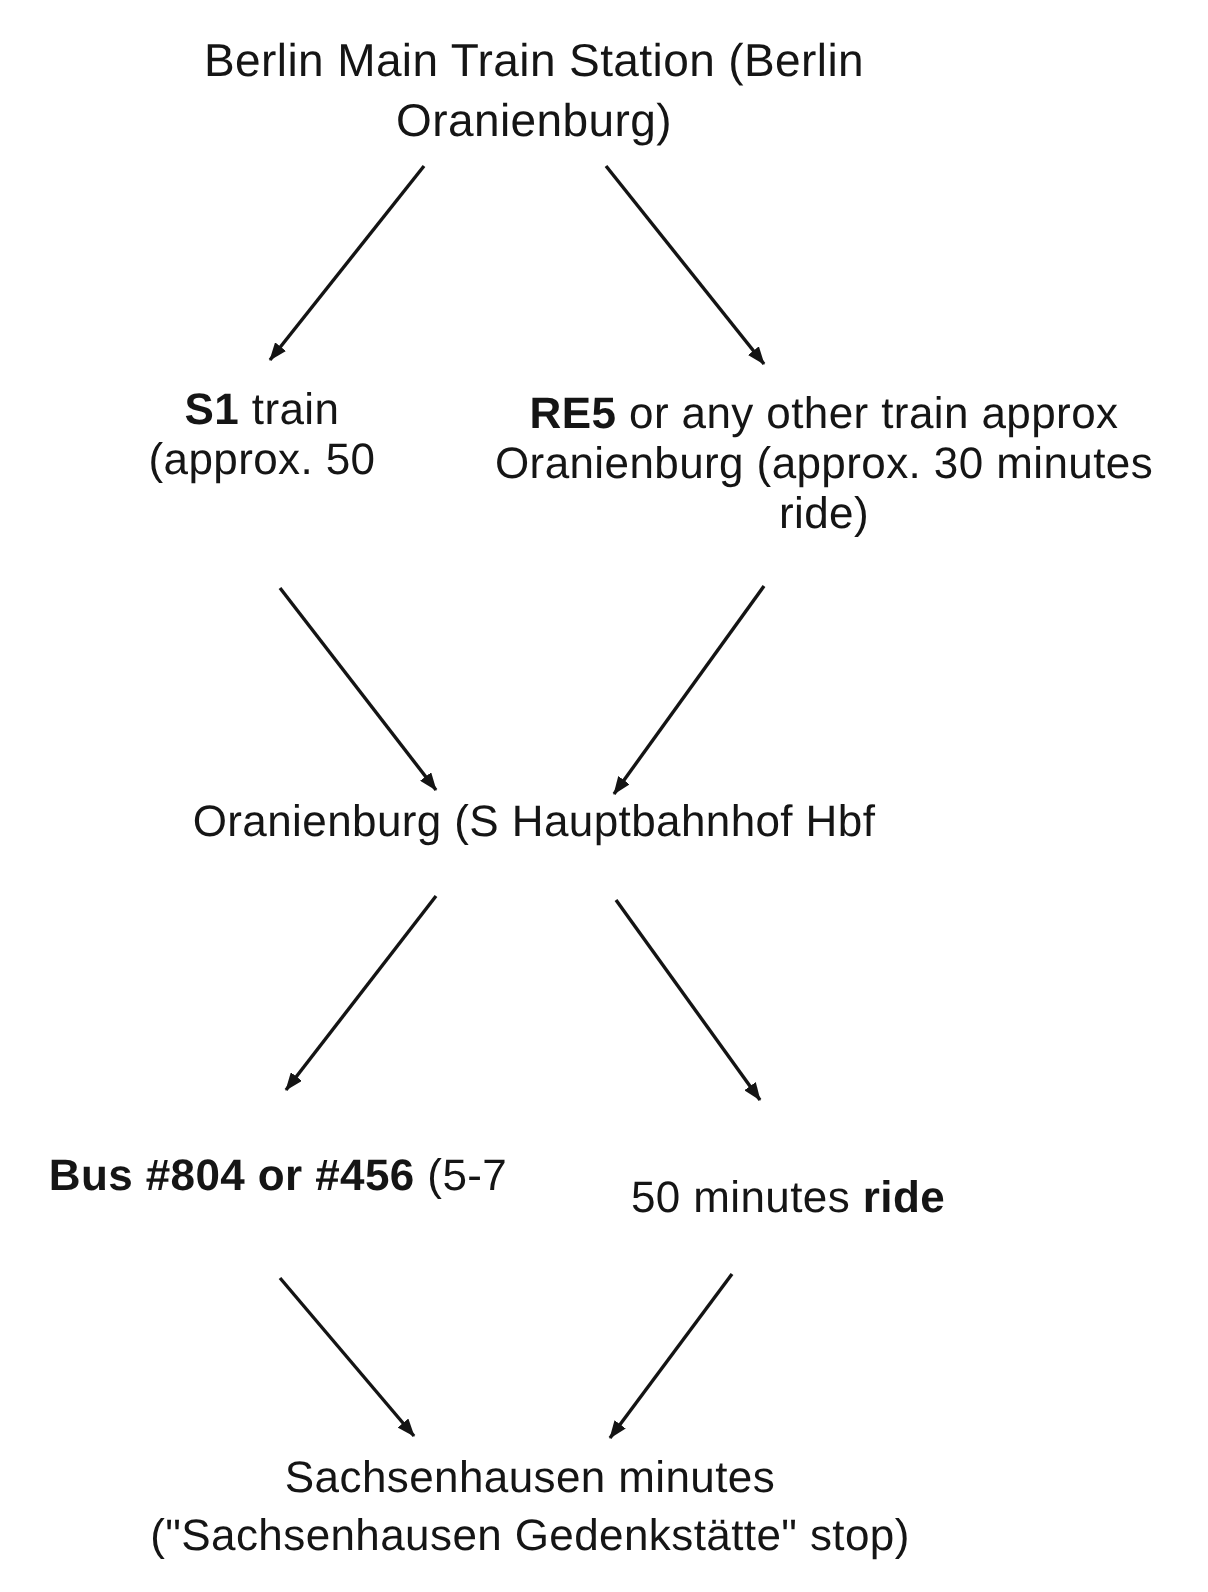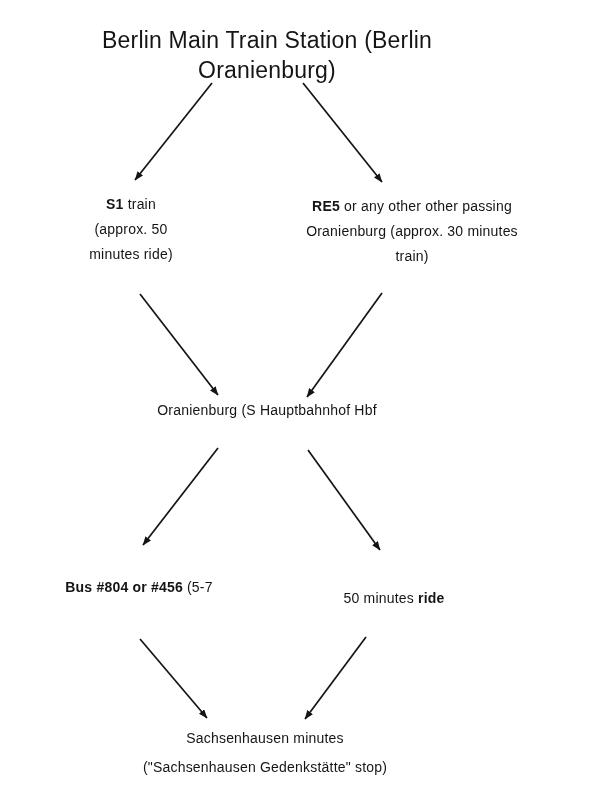--- a/index.html
+++ b/index.html
@@ -18,21 +18,21 @@
   }
   #edges {
     position: absolute;
     left: 0;
     top: 0;
     pointer-events: none;
   }
   .node {
     position: absolute;
     text-align: center;
-    font-size: 14px;
+    font-size: 22px;
     line-height: 25px;
     letter-spacing: 0.2px;
     transform: translateX(-50%);
     white-space: nowrap;
   }
   .node .line { display: block; }
   .seg-bold { font-weight: 700; }
   .node-title   { font-size: 23px; line-height: 30px; }
   .node-memorial{ line-height: 29px; }
   .edge-line {
@@ -55,35 +55,34 @@
   <line x1="212" y1="83" x2="135" y2="180" class="edge-line" marker-end="url(#arrowhead)"></line>
       <line x1="303" y1="83" x2="382" y2="182" class="edge-line" marker-end="url(#arrowhead)"></line>
       <line x1="140" y1="294" x2="218" y2="395" class="edge-line" marker-end="url(#arrowhead)"></line>
       <line x1="382" y1="293" x2="307" y2="397" class="edge-line" marker-end="url(#arrowhead)"></line>
       <line x1="218" y1="448" x2="143" y2="545" class="edge-line" marker-end="url(#arrowhead)"></line>
       <line x1="308" y1="450" x2="380" y2="550" class="edge-line" marker-end="url(#arrowhead)"></line>
       <line x1="140" y1="639" x2="207" y2="718" class="edge-line" marker-end="url(#arrowhead)"></line>
       <line x1="366" y1="637" x2="305" y2="719" class="edge-line" marker-end="url(#arrowhead)"></line>
     </svg>
 
-  <div class="node node-title" style="left: 267px; top: 25px;">
+  <div class="node node-title" style="left: 267px; top: 15px;">
       <span class="line"><span>Berlin Main Train Station (Berlin</span></span>
       <span class="line"><span>Oranienburg)</span></span>
     </div>
 
   <div class="node" style="left: 131px; top: 192px;">
       <span class="line"><span class="seg-bold">S1</span><span> train</span></span>
       <span class="line"><span>(approx. 50</span></span>
-      <span class="line"><span>minutes ride)</span></span>
     </div>
 
   <div class="node" style="left: 412px; top: 194px;">
-      <span class="line"><span class="seg-bold">RE5</span><span> or any other other passing</span></span>
+      <span class="line"><span class="seg-bold">RE5</span><span> or any other train approx</span></span>
       <span class="line"><span>Oranienburg (approx. 30 minutes</span></span>
-      <span class="line"><span>train)</span></span>
+      <span class="line"><span>ride)</span></span>
     </div>
 
   <div class="node" style="left: 267px; top: 398px;">
       <span class="line"><span>Oranienburg (S Hauptbahnhof Hbf</span></span>
     </div>
 
   <div class="node" style="left: 139px; top: 575px;">
       <span class="line"><span class="seg-bold">Bus #804 or #456</span><span> (5-7</span></span>
     </div>
 

